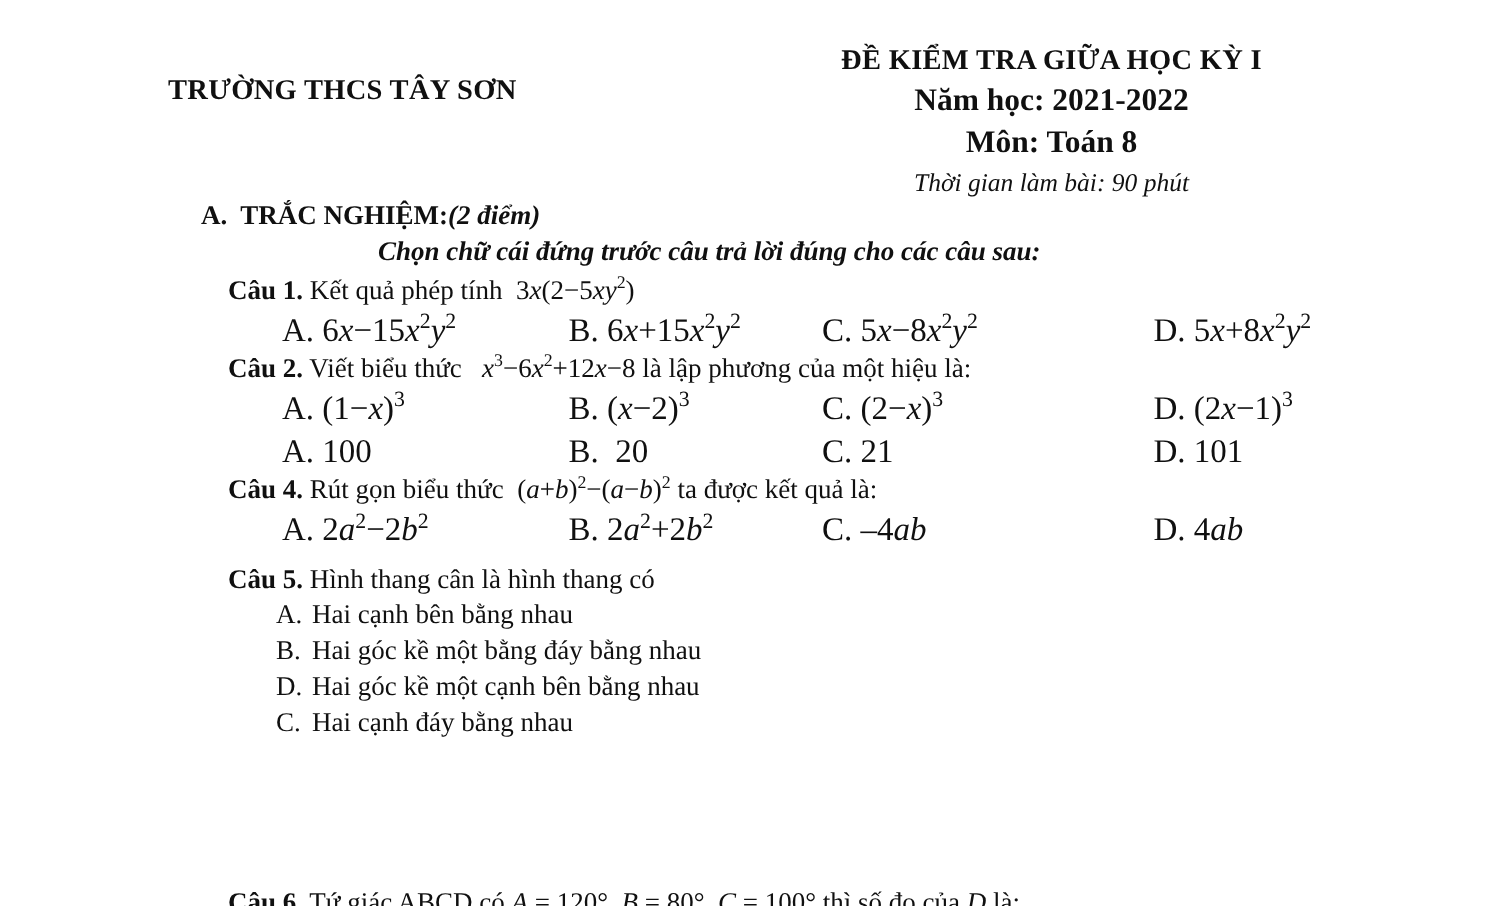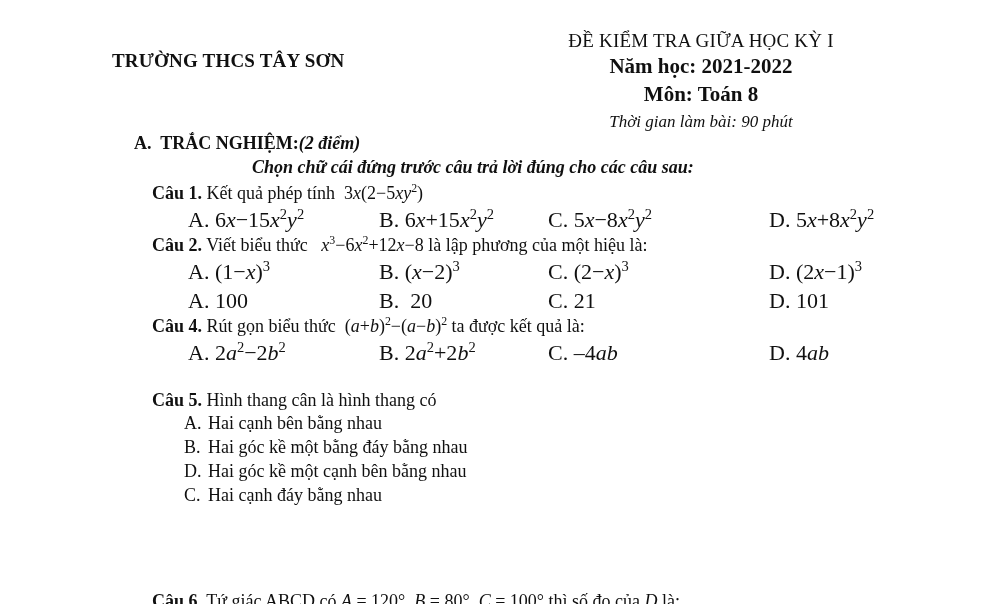--- a/index.html
+++ b/index.html
@@ -42,21 +42,21 @@
     letter-spacing: 0.2px;
     white-space: nowrap;
   }
   .exam-block {
     flex: 1;
     text-align: center;
     padding-right: 18px;
     line-height: 1.32;
   }
   .exam-title {
-    font-weight: normal;
+    font-weight: bold;
     font-size: 19px;
     letter-spacing: 0.2px;
   }
   .exam-year, .exam-subject {
     font-weight: bold;
     font-size: 21px;
   }
   .exam-duration {
     font-style: italic;
     font-size: 17px;
@@ -135,21 +135,21 @@
   .m i, .mi {
     font-style: italic;
   }
   sup {
     font-size: 0.66em;
     vertical-align: super;
     line-height: 0;
   }
   .nb { white-space: nowrap; }
 
-  .q5-wrap { margin-top: 22px; }
+  .q5-wrap { margin-top: 8px; }
 
   
   .clipped {
     position: absolute;
     left: 24px;
     right: 0;
     bottom: -9px;
     height: 22px;
     overflow: hidden;
     font-size: 18px;

